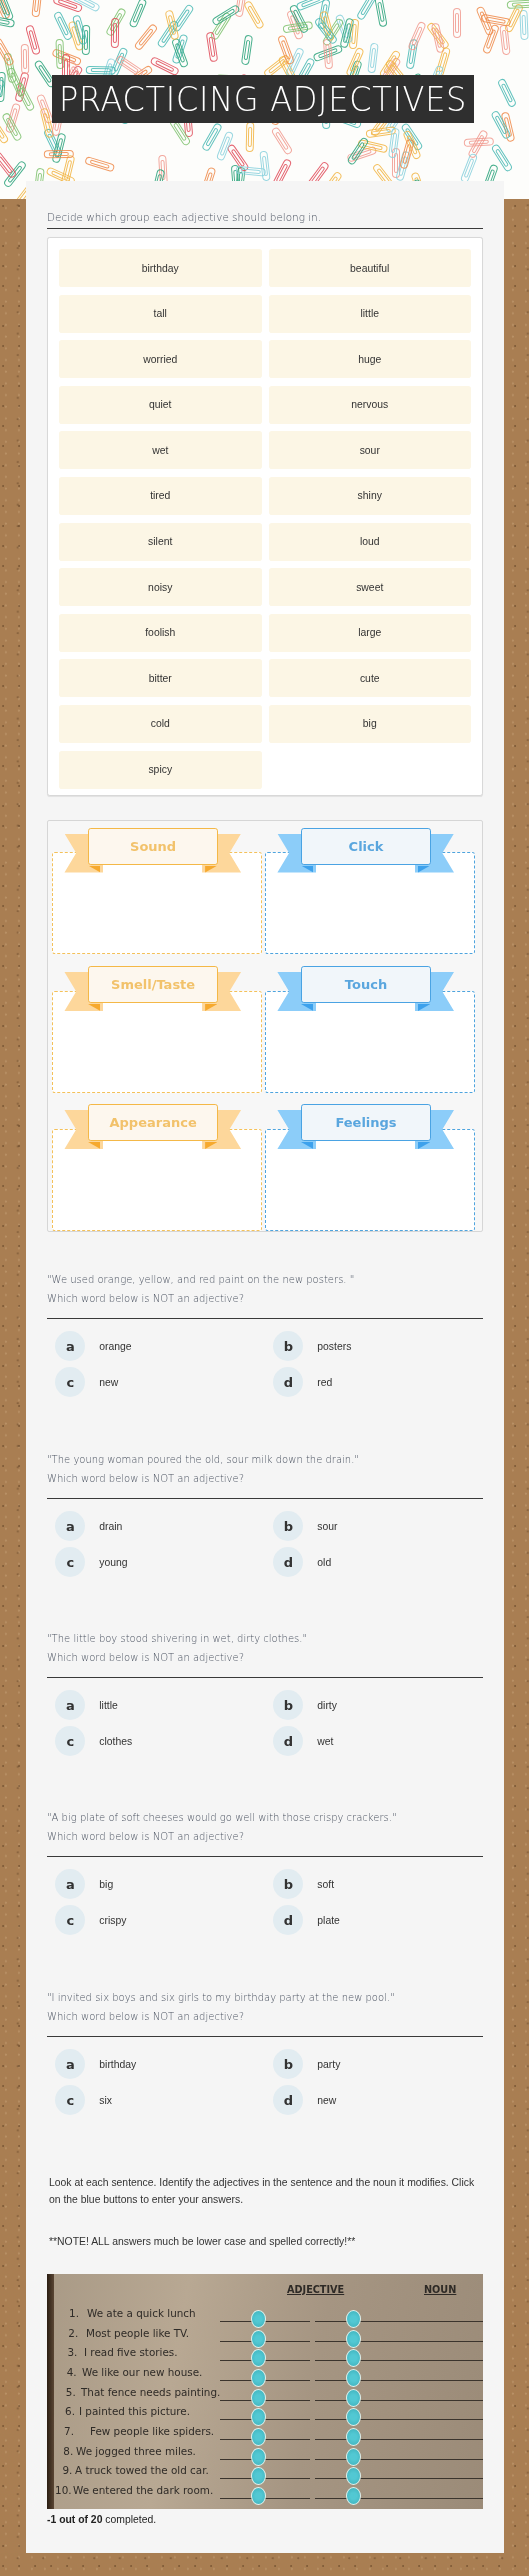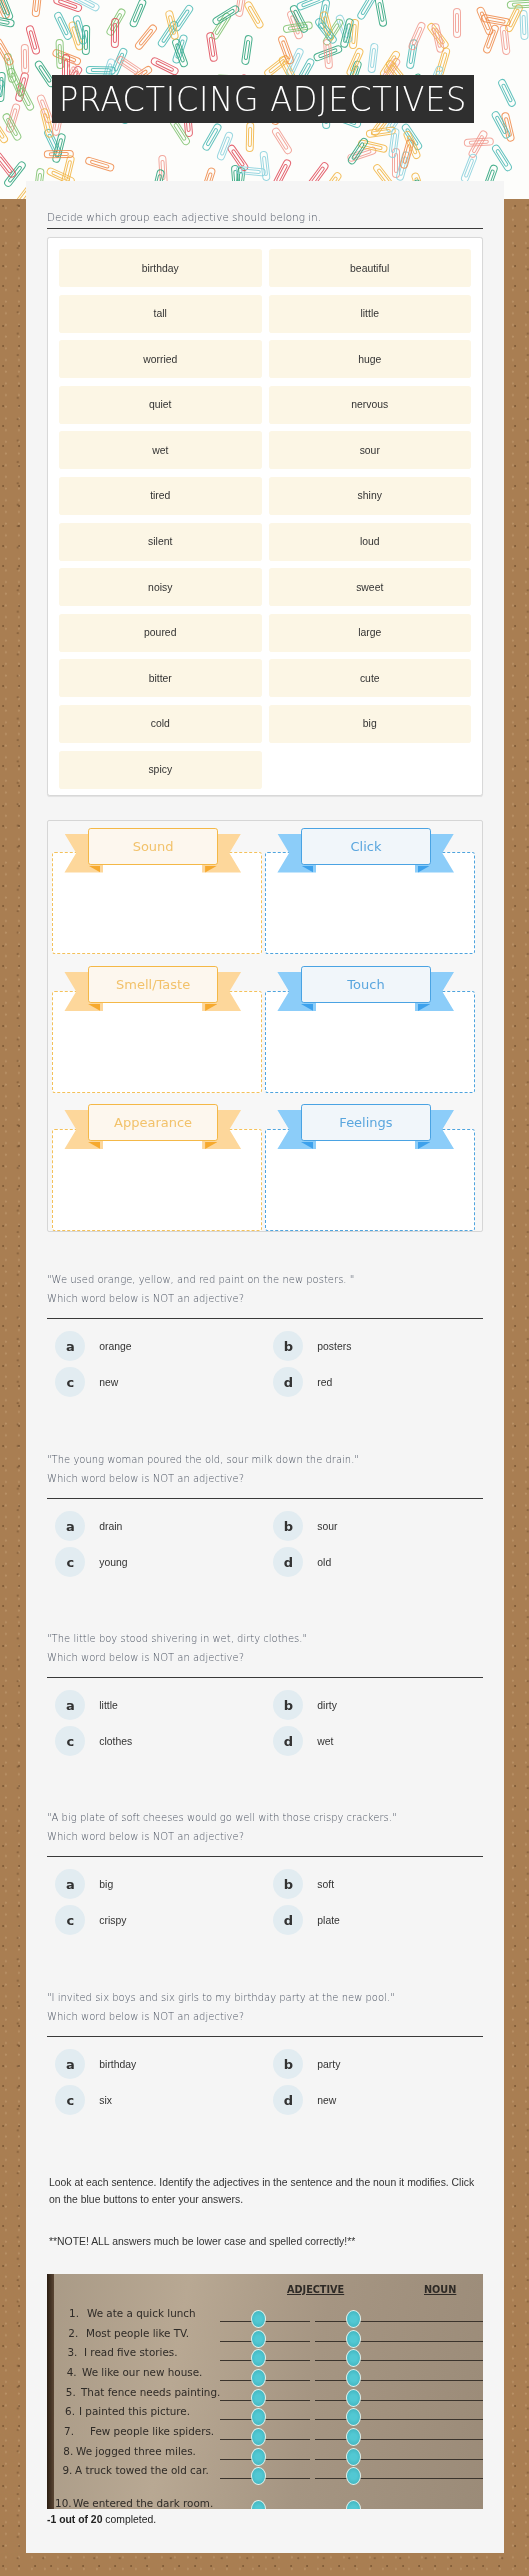--- a/index.html
+++ b/index.html
@@ -97,21 +97,21 @@
     position: absolute; top: 39px; width: 12.4px; height: 7px;
   }
   .ribbon-fold.left { left: 36px; clip-path: polygon(0 0, 100% 0, 100% 100%); }
   .ribbon-fold.right { left: 153px; clip-path: polygon(0 0, 100% 0, 0 100%); }
   .cat.orange .ribbon-fold { background: #f6a92e; }
   .cat.blue .ribbon-fold { background: #3da1ec; }
   .ribbon {
     position: absolute; left: 36px; top: 1.4px; width: 130px; height: 37px;
     border: 1.4px solid; border-radius: 2.8px;
     display: flex; align-items: center; justify-content: center;
-    font-family: "DejaVu Sans", sans-serif; font-size: 13px; font-weight: 400;
+    font-family: "DejaVu Sans", sans-serif; font-size: 13px; font-weight: 700;
   }
   .cat.orange .ribbon { background: #fdf7ee; border-color: #f4b847; color: #f2c26b; }
   .cat.blue .ribbon { background: #f1f6fa; border-color: #4aa3e3; color: #5aa6de; }
 
   
   .question { position: absolute; left: 21px; width: 436px; height: 152px; }
   .question .q-sentence, .question .q-prompt {
     font-family: "DejaVu Sans", sans-serif; font-size: 10px; color: #4a5260; font-weight: 300;
     height: 19.3px; line-height: 19.3px; white-space: nowrap;
   }
@@ -365,21 +365,21 @@
       <div class="word">quiet</div>
       <div class="word">nervous</div>
       <div class="word">wet</div>
       <div class="word">sour</div>
       <div class="word">tired</div>
       <div class="word">shiny</div>
       <div class="word">silent</div>
       <div class="word">loud</div>
       <div class="word">noisy</div>
       <div class="word">sweet</div>
-      <div class="word">poured</div>
+      <div class="word">foolish</div>
       <div class="word">large</div>
       <div class="word">bitter</div>
       <div class="word">cute</div>
       <div class="word">cold</div>
       <div class="word">big</div>
       <div class="word">spicy</div>
     </div>
 
   <div class="cat-box" style="top:639px;" id="cat-box">
       <div class="cat orange" style="left: 4.1px; top: 5.5px;">
@@ -621,21 +621,21 @@
         <div class="ws-btn" style="left:299px; top:2.8px;"></div>
       </div>
       <div class="ws-row" style="top: 190px;">
         <div class="ws-num" style="left:4.4px;">9.</div>
         <div class="ws-text" style="left:28px;">A truck towed the old car.</div>
         <div class="ws-line" style="left:173px; top:14px; width:90px;"></div>
         <div class="ws-line" style="left:268px; top:14px; width:168px;"></div>
         <div class="ws-btn" style="left:204px; top:2.8px;"></div>
         <div class="ws-btn" style="left:299px; top:2.8px;"></div>
       </div>
-      <div class="ws-row" style="top: 223px; padding-left: 40px;">
+      <div class="ws-row" style="top: 210px; padding-left: 40px;">
         <div class="ws-num" style="left:3.6px;">10.</div>
         <div class="ws-text" style="left:26px;">We entered the dark room.</div>
         <div class="ws-line" style="left:173px; top:14px; width:90px;"></div>
         <div class="ws-line" style="left:268px; top:14px; width:168px;"></div>
         <div class="ws-btn" style="left:204px; top:2.8px;"></div>
         <div class="ws-btn" style="left:299px; top:2.8px;"></div>
       </div>
     </div>
 
   <div class="progress" style="top:2333px;"><b>-1 out of 20</b><span> completed.</span></div>

